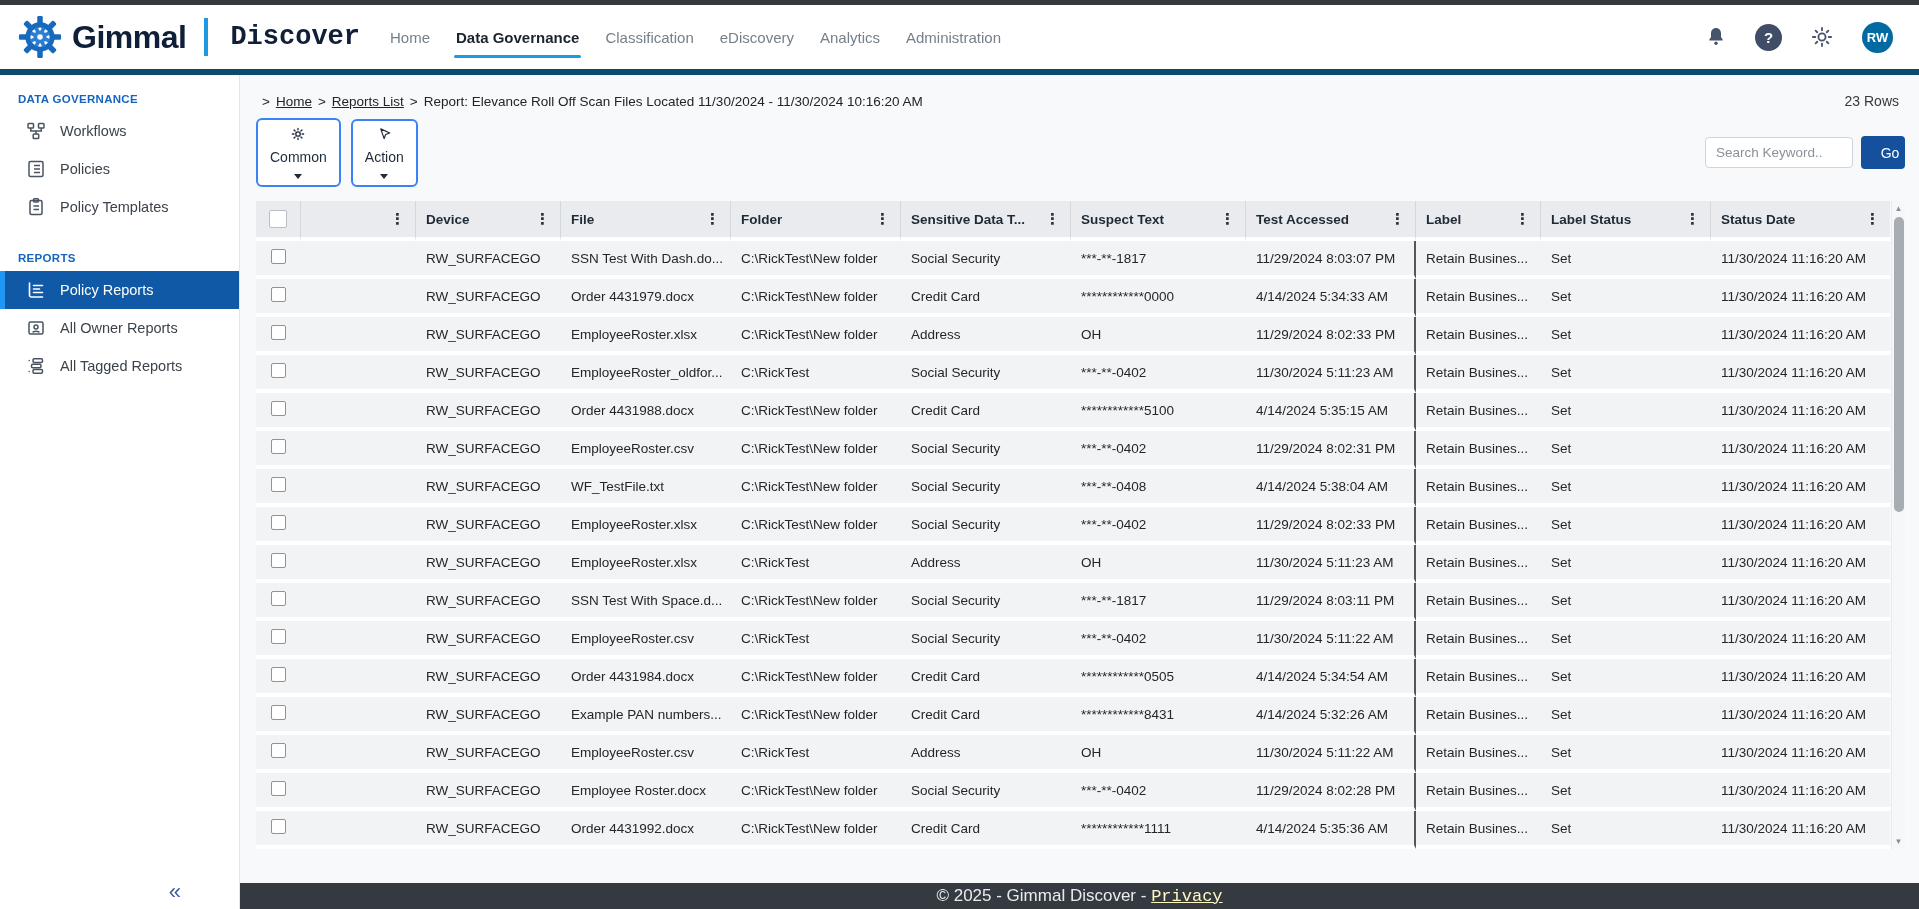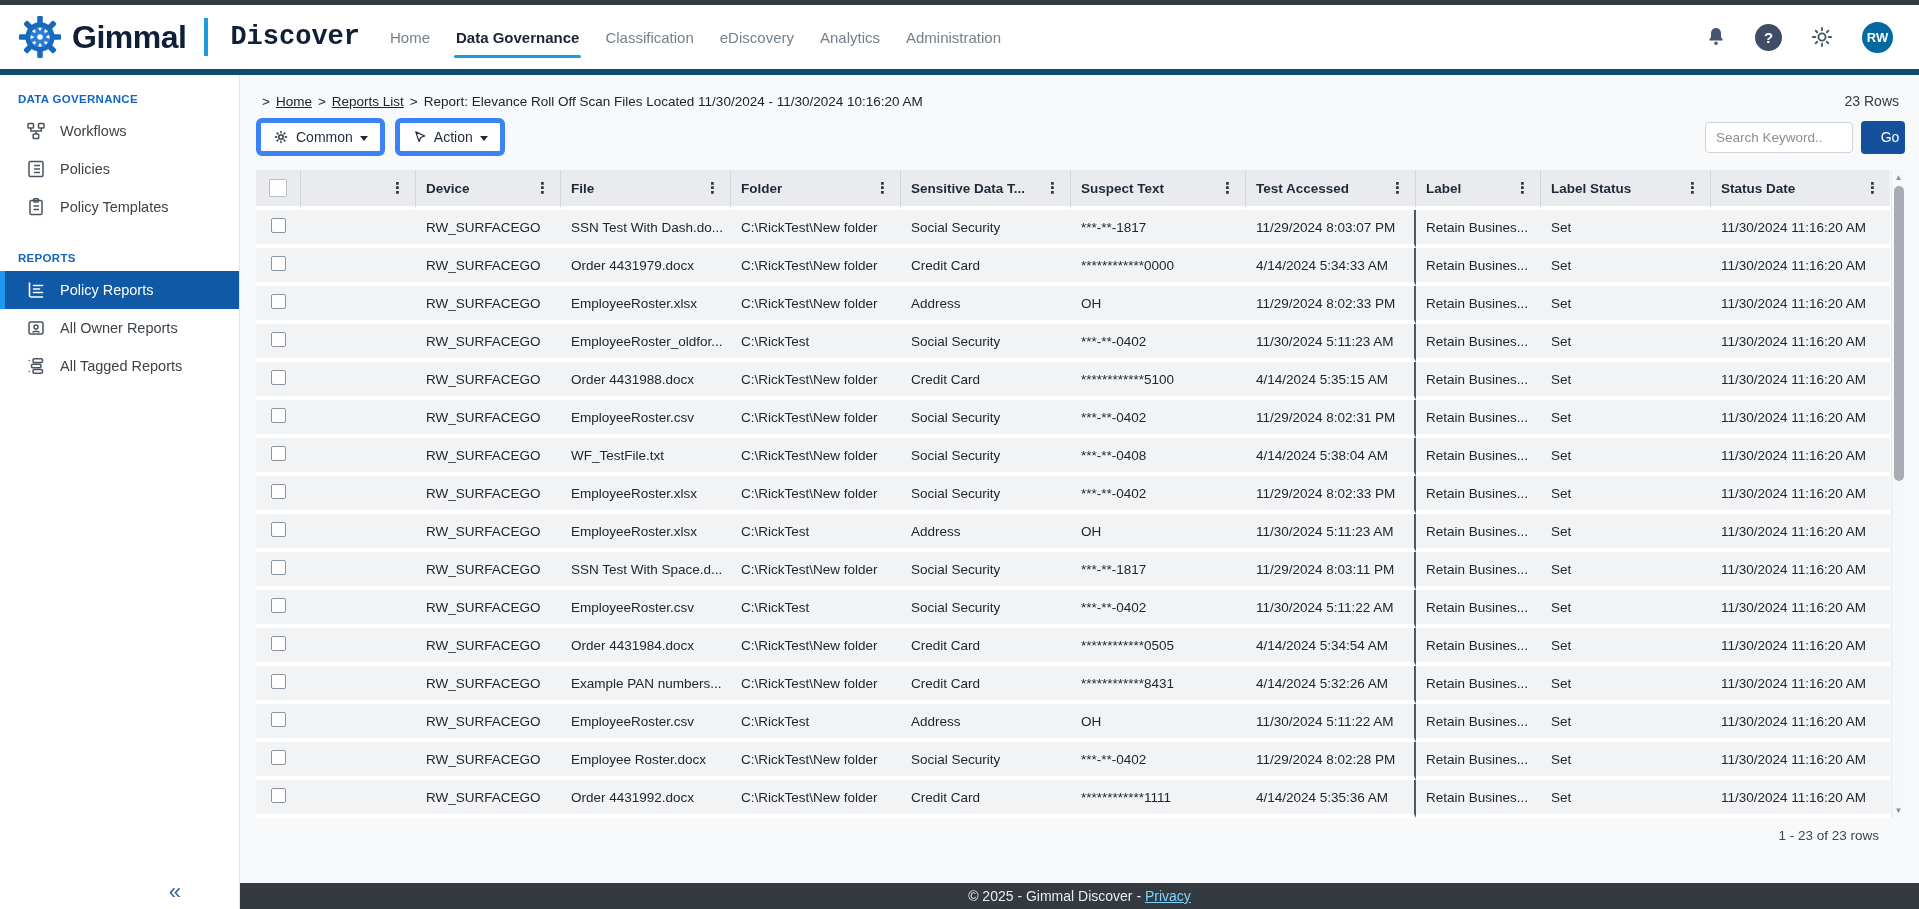--- a/index.html
+++ b/index.html
@@ -47,22 +47,22 @@
 
   main { flex:1; background:#f8f9fa; display:flex; flex-direction:column; position:relative; }
   .content { padding:18px 14px 0 16px; flex:1; }
 
   .crumb-row { display:flex; align-items:baseline; font-size:13.5px; color:#212529; }
   .crumb-row a { color:#212529; text-decoration:underline; cursor:pointer; }
   .crumb-sep { margin:0 6px; color:#212529; }
   .rows-count { margin-left:auto; font-size:14px; color:#343a40; padding-right:6px; }
 
   .toolbar { display:flex; align-items:center; margin-top:9px; gap:10px; }
-  .tb-btn { display:flex; align-items:center; gap:7px; background:#fff; border:5px solid #3b82f6;
-    border-radius:6px; padding:6px 12px; font-size:14px; color:#1f2a3a; cursor:pointer; }
+  .tb-btn { display:flex; align-items:center; gap:7px; background:#fff; border:2px solid #3b82f6;
+    border-radius:6px; padding:6px 12px; font-size:14px; color:#1f2a3a; cursor:pointer;flex-direction:column; }
   .caret { width:0; height:0; border-left:4px solid transparent; border-right:4px solid transparent;
     border-top:5px solid #1f2a3a; margin-top:2px; }
   .tb-right { margin-left:auto; display:flex; align-items:center; gap:8px; }
   .search-input { width:148px; height:31px; border:1px solid #ced4da; border-radius:4px;
     padding:0 10px; font-size:13.5px; color:#212529; background:#fff; outline:none;
     font-family:inherit; }
   .search-input::placeholder { color:#8a9199; }
   .go-btn { width:44px; height:33px; background:#14509c; color:#fff; border:none; border-radius:4px;
     font-size:14px; cursor:pointer; font-family:inherit;padding-left:14px; }
 
@@ -86,23 +86,23 @@
   
   .vscroll { position:absolute; top:0; bottom:0; right:0; width:14px; background:#f6f7f8;
     border-left:1px solid #e8eaec; }
   .vs-arrow { position:absolute; left:0; right:0; text-align:center; font-size:8px; color:#8a9096; }
   .vs-up { top:3px; } .vs-down { bottom:3px; }
   .vs-thumb { position:absolute; left:2px; width:10px; top:16px; height:295px;
     background:#a8adb3; border-radius:6px; cursor:grab; }
 
   .pagination { text-align:right; padding:10px 26px 0 0; font-size:13.5px; color:#3f454c; }
 
-  footer { height:26px; background:#343a40; color:#e9ecef; font-size:14px;
+  footer { height:26px; background:#343a40; color:#e9ecef; font-size:17px;
     display:flex; align-items:center; justify-content:center; margin-top:auto; }
-  footer a { color:#7dd3fc; text-decoration:underline; cursor:pointer; }
+  footer a { color:#fef9c3; text-decoration:underline; cursor:pointer;font-family:Liberation Mono, monospace; }
 
   svg { display:block; }
 </style>
 </head>
 <body>
 
 <div class="topstrip"></div>
 
 <header>
   <div class="logo-wrap">
@@ -590,20 +590,19 @@
               </tr>
             </tbody>
         </table>
         <div class="vscroll">
           <span class="vs-arrow vs-up">▲</span>
           <span class="vs-thumb"></span>
           <span class="vs-arrow vs-down">▼</span>
         </div>
       </div>
 
-      <div class="pagination">1 - 23 of 23 rows</div>
     </div>
 
     <footer>
       <span>© 2025 - Gimmal Discover - </span>&nbsp;<a>Privacy</a>
     </footer>
   </main>
 </div>
 
 </body></html>

